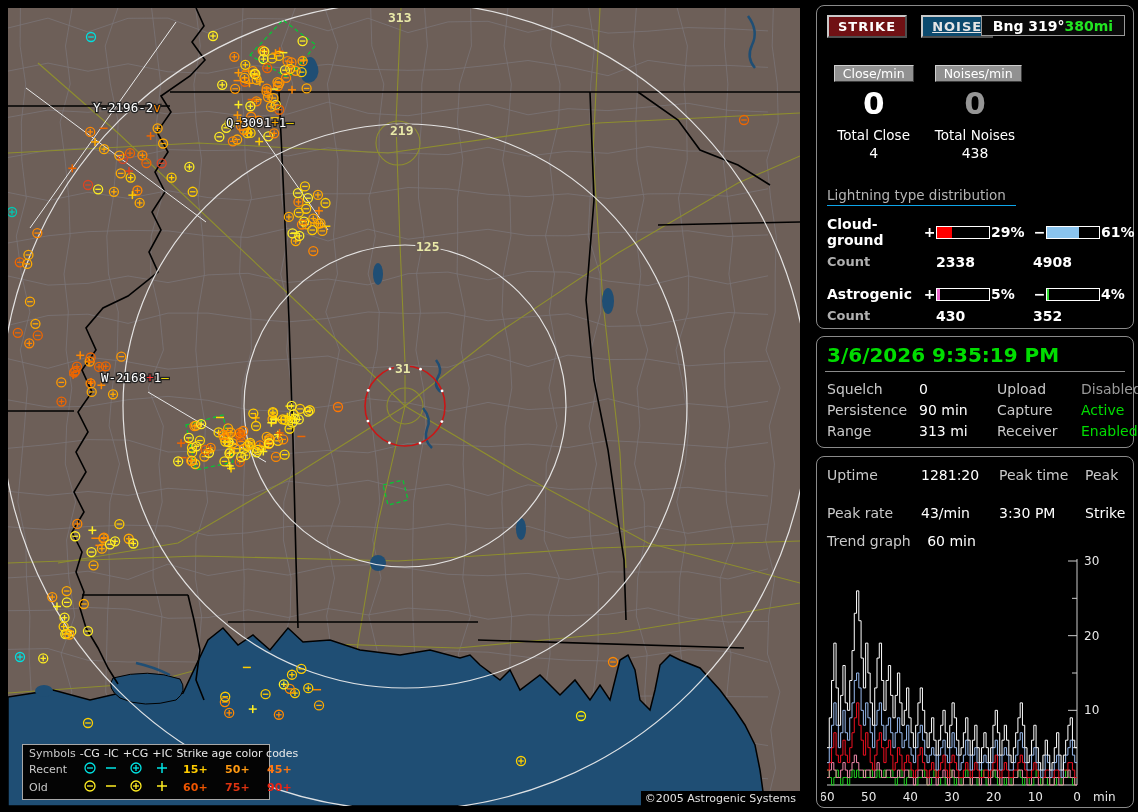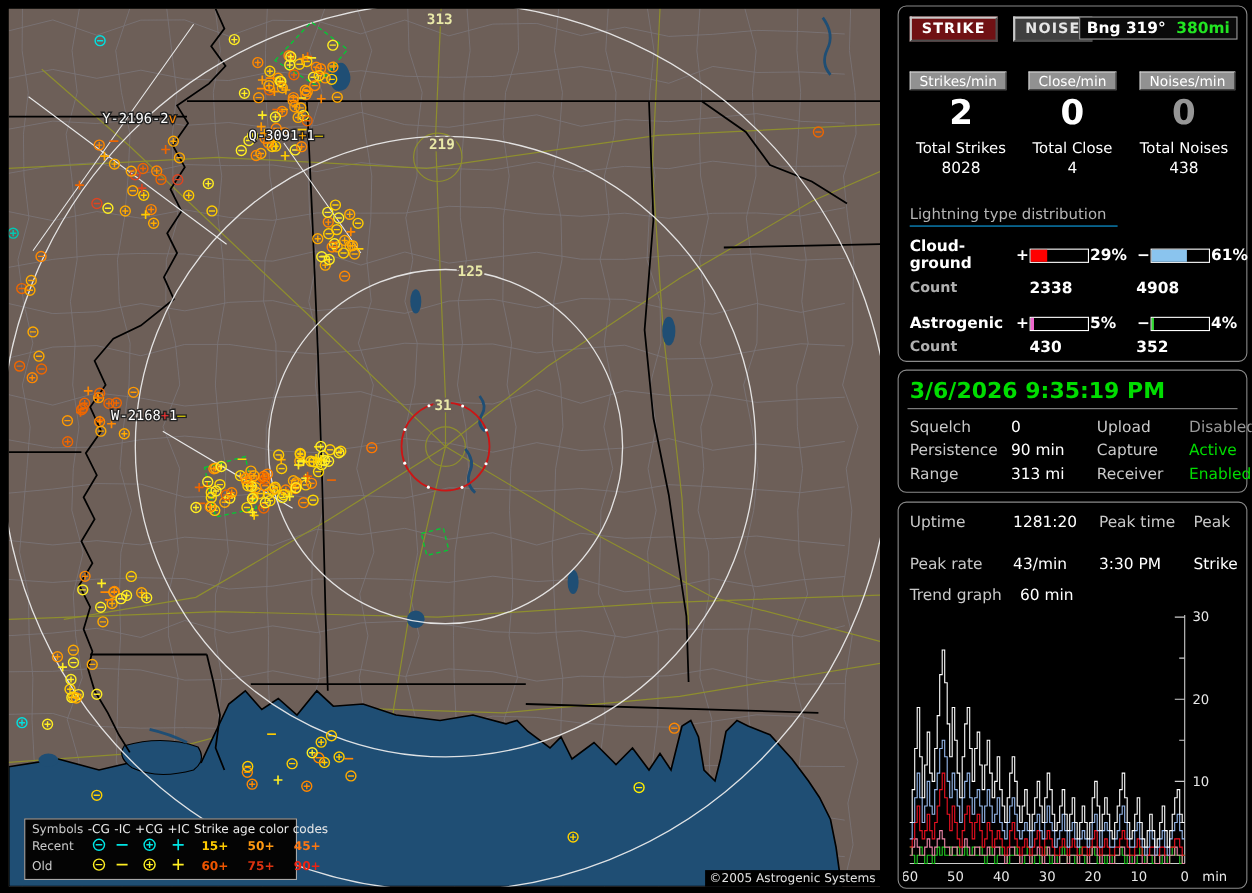--- a/index.html
+++ b/index.html
@@ -21,23 +21,23 @@
   .panel{position:absolute;left:816px;width:316px;background:#000;border:1px solid #8a8a8a;
     border-radius:8px;color:#fff;}
   #panel1{top:5px;height:322px;}
   #panel2{top:336px;height:110px;}
   #panel3{top:456px;height:350px;}
 
   .btn-row{position:relative;height:26px;margin:9px 8px 0 10px;}
   .tbtn{display:inline-block;font-weight:bold;font-size:13px;padding:2px 9px;margin-right:9px;
     border:2px solid;border-color:#c9c9c9 #4e4e4e #4e4e4e #c9c9c9;letter-spacing:1px;}
   .tbtn.strike{background:#701114;color:#fff;}
-  .tbtn.noise{background:#404040;color:#e6e6e6;}
+  .tbtn.noise{background:#0c4a6e;color:#e6e6e6;text-decoration:underline;}
   .bng{position:absolute;right:0;top:0;width:130px;height:19px;background:#0a0a0a;
-    border:1px solid #999;display:flex;justify-content:space-between;align-items:center;
+    border:1px solid #999;display:flex;justify-content:center;align-items:center;
     padding:0 6px;font-size:14px;font-weight:bold;}
   .bng .rng{color:#22e522;}
 
   .cnt-grid{display:grid;grid-template-columns:1fr 1fr 1fr;margin:22px 10px 0 10px;column-gap:8px;}
   .cnt-col{text-align:center;}
   .badge{display:inline-block;background:#919191;color:#fff;font-size:12.5px;padding:0 8px;
     border:1px solid;border-color:#cfcfcf #3c3c3c #3c3c3c #cfcfcf;}
   .bigval{font-size:31px;font-weight:bold;margin-top:3px;text-align:center;}
   .bigval.dim{color:#969696;}
   .tot-lab{font-size:13.5px;margin-top:6px;text-align:center;white-space:nowrap;}
@@ -917,26 +917,20 @@
     <div class="btn-row">
       <span class="tbtn strike">STRIKE</span>
       <span class="tbtn noise">NOISE</span>
       <span class="bng">
         <span>Bng 319°</span>
         <span class="rng">380mi</span>
       </span>
     </div>
 
     <div class="cnt-grid">
-      <div class="cnt-col" style="text-align:left;">
-        <span class="badge">Strikes/min</span>
-        <div class="bigval">2</div>
-        <div class="tot-lab">Total Strikes</div>
-        <div class="tot-val">8028</div>
-      </div>
       <div class="cnt-col">
         <span class="badge">Close/min</span>
         <div class="bigval">0</div>
         <div class="tot-lab">Total Close</div>
         <div class="tot-val">4</div>
       </div>
       <div class="cnt-col" style="text-align:right;">
         <span class="badge">Noises/min</span>
         <div class="bigval dim">0</div>
         <div class="tot-lab">Total Noises</div>

